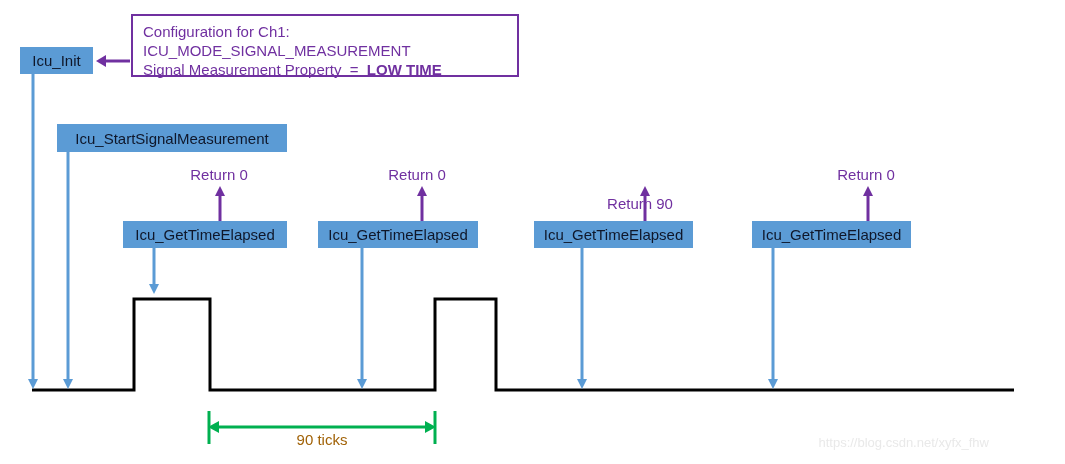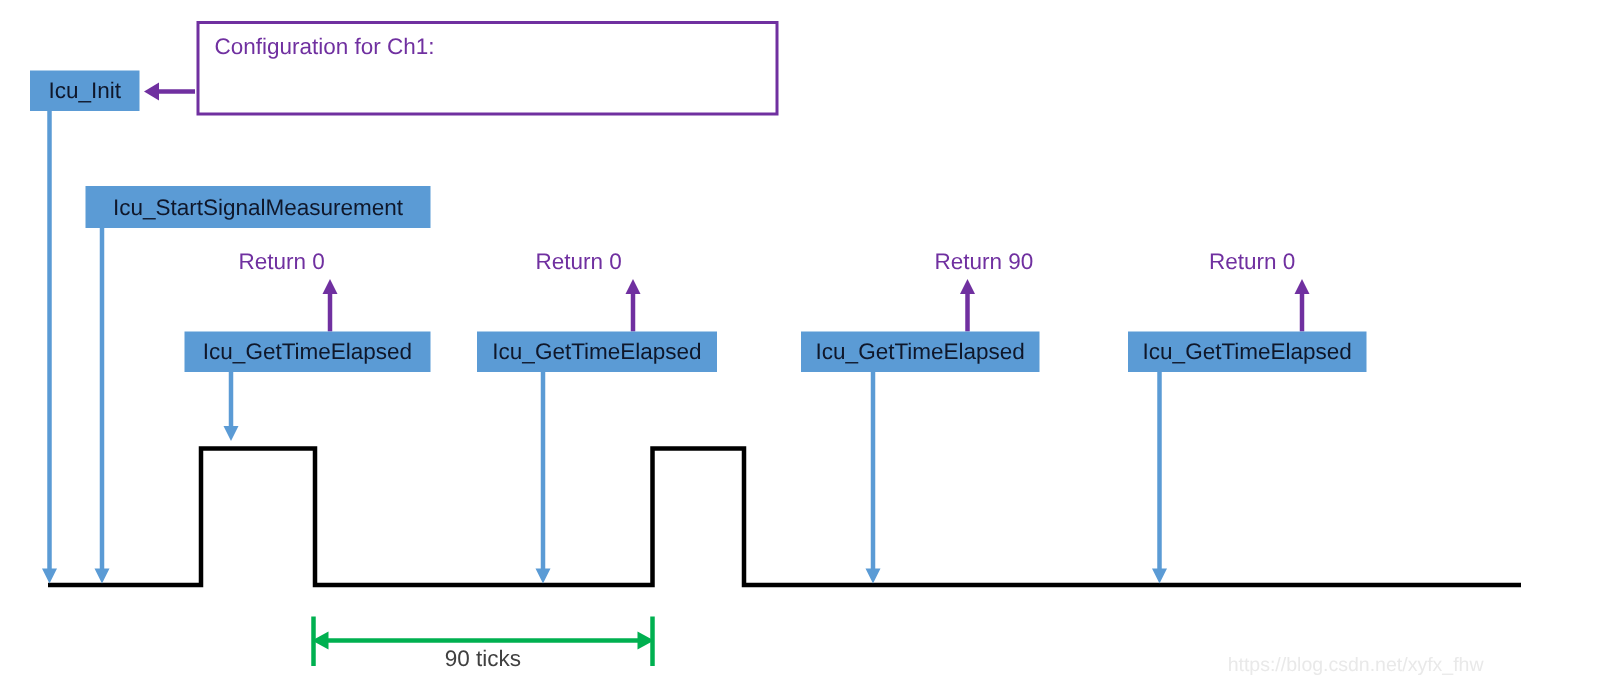--- a/index.html
+++ b/index.html
@@ -41,28 +41,28 @@
     padding: 6px 0 6px 10px;
   }
   .config-box .cfg-line { white-space: pre; }
   .config-box b { font-weight: bold; }
   .return-label {
     position: absolute;
     width: 120px;
     top: 166px;
     color: #7030A0;
     font-size: 15px;
-    text-align: left;
+    text-align: center;
     white-space: nowrap;
   }
   .ticks-label {
     position: absolute;
     left: 272px; top: 431px;
     width: 100px;
-    color: #404040;
+    color: #a16207;
     font-size: 15px;
     text-align: center;
     white-space: nowrap;
   }
   .watermark {
     position: absolute;
     right: 25px; top: 435px;
     color: #e9e9e9;
     font-size: 13px;
     white-space: nowrap;
@@ -128,33 +128,35 @@
       <line x1="209" y1="411" x2="209" y2="444" stroke="#00B050" stroke-width="3"></line>
       <line x1="435" y1="411" x2="435" y2="444" stroke="#00B050" stroke-width="3"></line>
       <line x1="216" y1="427" x2="428" y2="427" stroke="#00B050" stroke-width="3"></line>
       <polygon points="208,427 219,421 219,433" fill="#00B050"></polygon>
       <polygon points="436,427 425,421 425,433" fill="#00B050"></polygon>
     </g>
   </svg>
 
   <div class="config-box">
     <div class="cfg-line">Configuration for Ch1:</div>
+    <div class="cfg-line">ICU_MODE_SIGNAL_MEASUREMENT</div>
+    <div class="cfg-line"><span>Signal Measurement Property  =  </span><b>LOW TIME</b></div>
   </div>
 
   <div class="call-box" style="left:20px; top:47px; width:73px; height:27px;">Icu_Init</div>
 
   <div class="call-box" style="left:57px; top:100px; width:230px; height:28px;margin-top:24px;">Icu_StartSignalMeasurement</div>
 
   <div class="call-box" style="left:123px; top:221px; width:164px; height:27px;">Icu_GetTimeElapsed</div>
   <div class="call-box" style="left:318px; top:221px; width:160px; height:27px;">Icu_GetTimeElapsed</div>
   <div class="call-box" style="left:534px; top:221px; width:159px; height:27px;">Icu_GetTimeElapsed</div>
   <div class="call-box" style="left:752px; top:221px; width:159px; height:27px;">Icu_GetTimeElapsed</div>
 
   <div class="return-label" style="left:159px;">Return 0</div>
   <div class="return-label" style="left:357px;">Return 0</div>
-  <div class="return-label" style="left:623px;">Return 90</div>
+  <div class="return-label" style="left:580px;margin-top:29px;">Return 90</div>
   <div class="return-label" style="left:806px;">Return 0</div>
 
   <div class="ticks-label">90 ticks</div>
 
   <div class="watermark">https://blog.csdn.net/xyfx_fhw</div>
 
 </div>
 
 </body></html>

